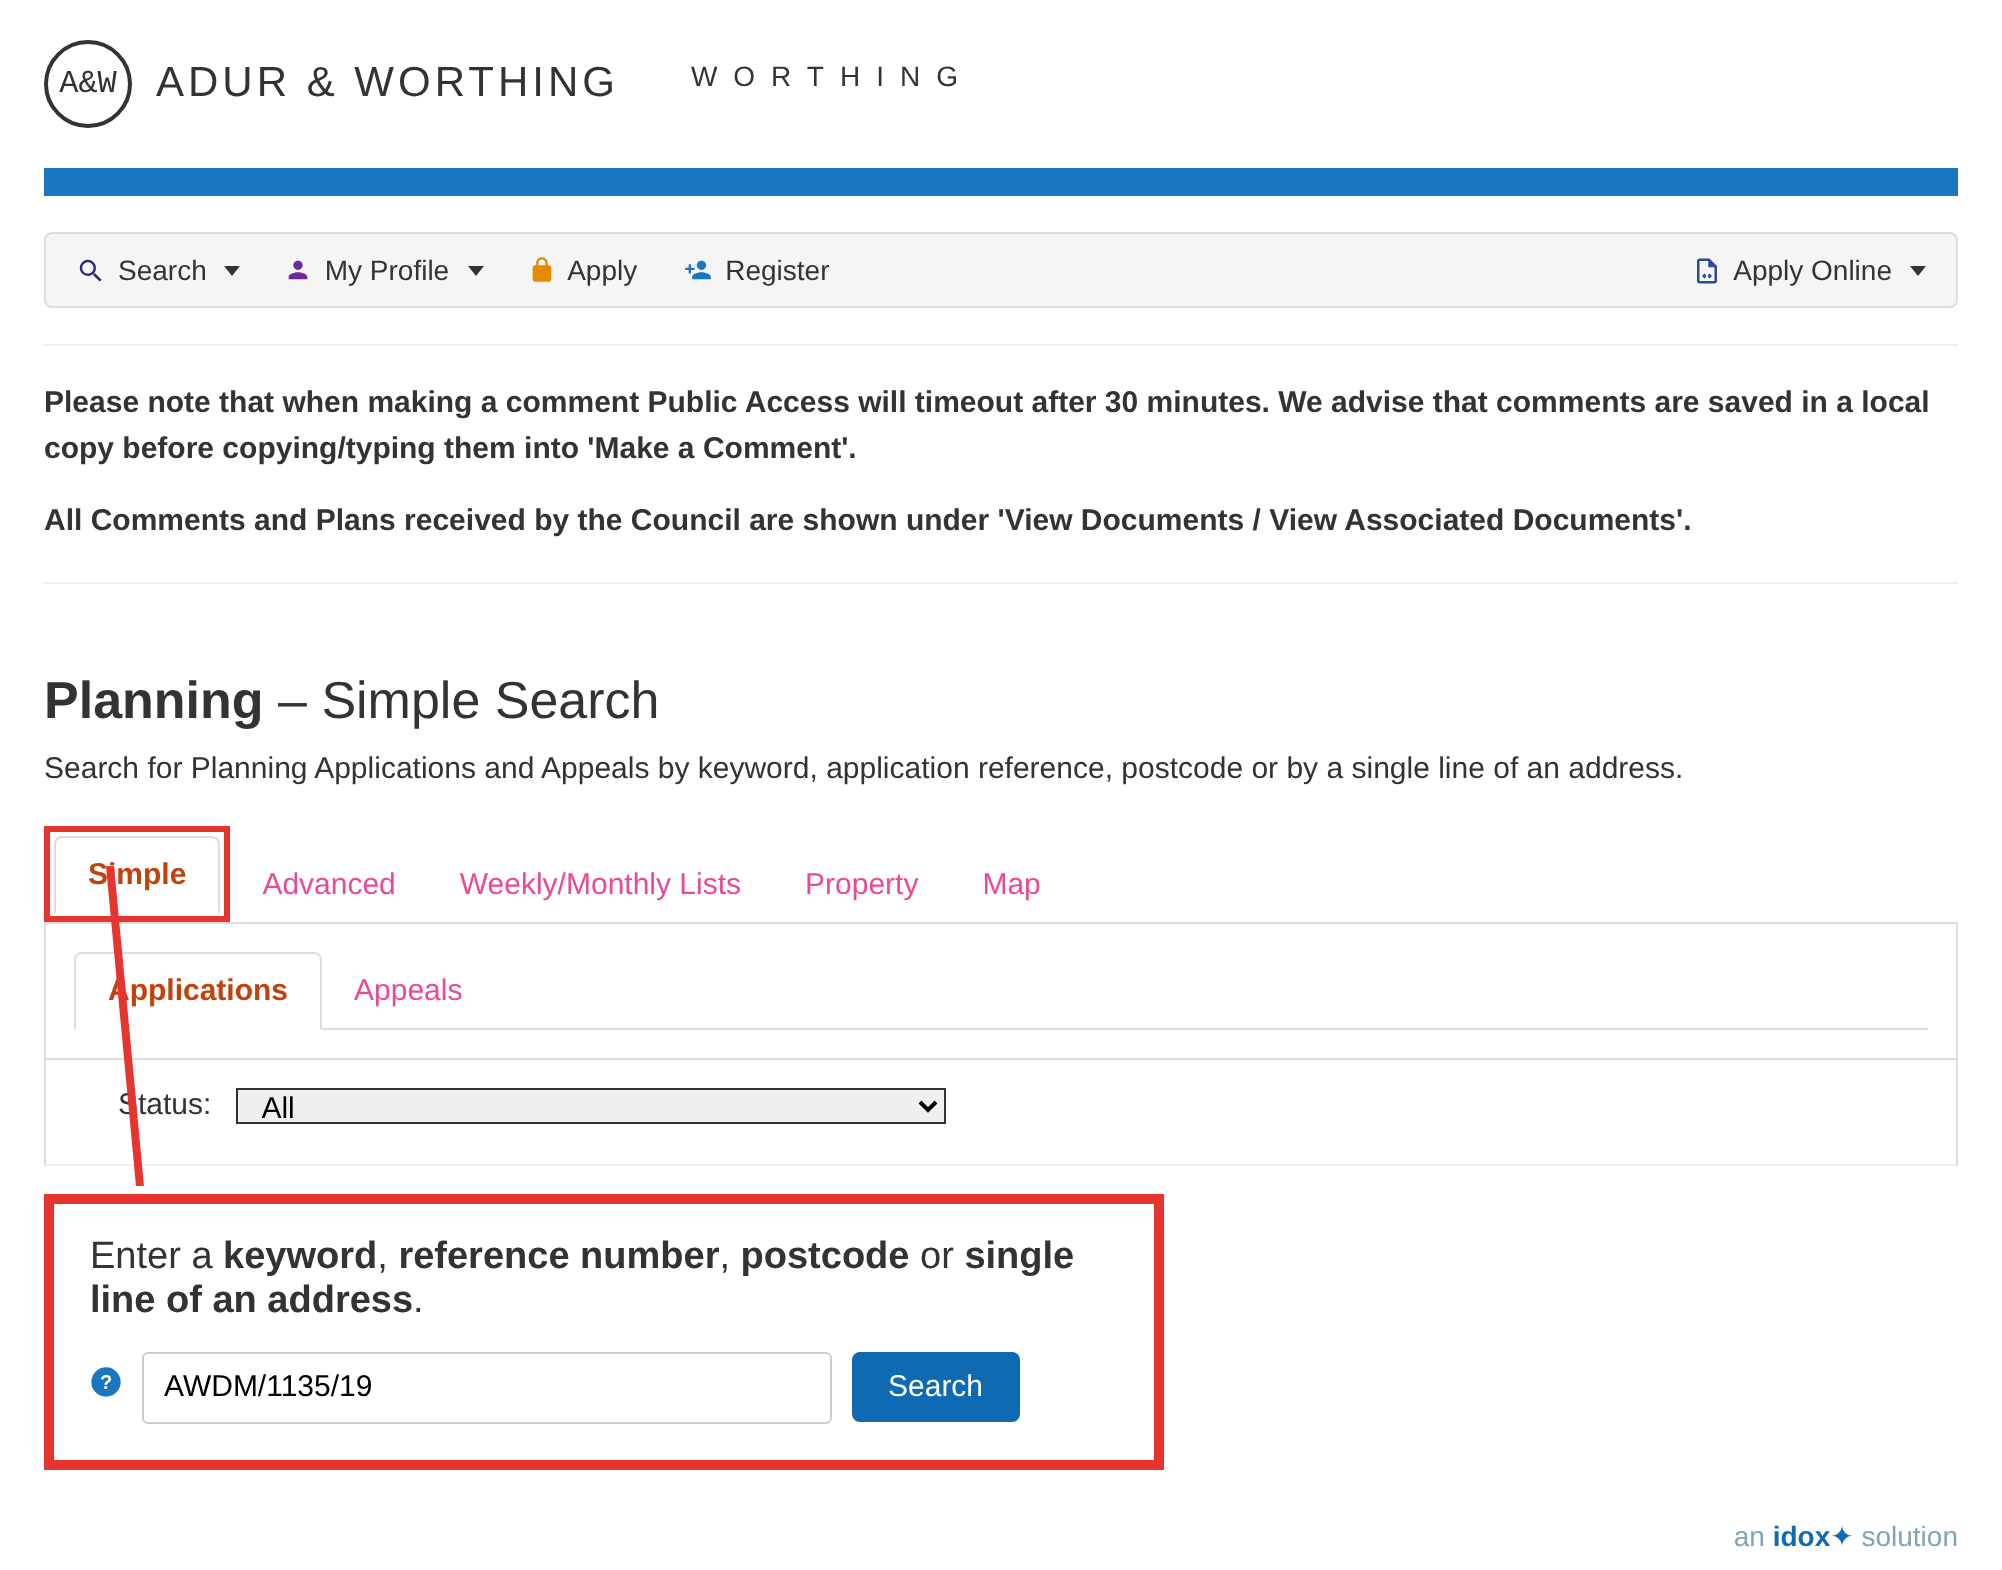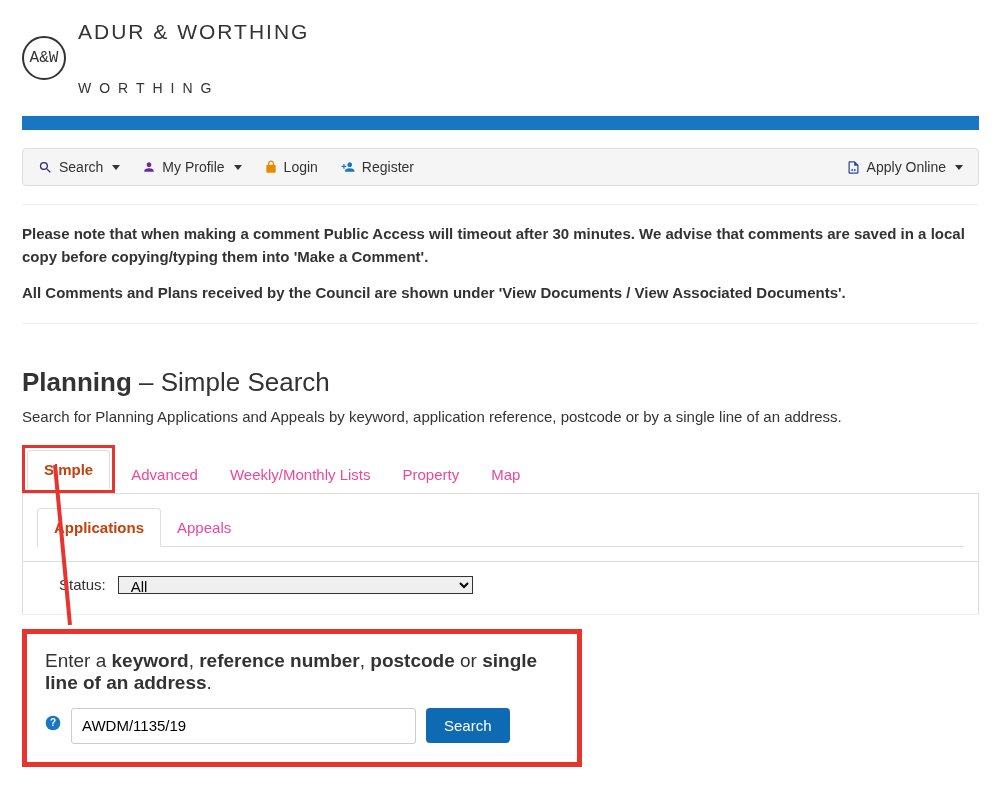--- a/index.html
+++ b/index.html
@@ -29,21 +29,21 @@
       border-radius: 50%;
       display: flex;
       align-items: center;
       justify-content: center;
       font-family: Liberation Mono, monospace;
       font-size: 16px;
       margin-right: 12px;
     }
     .logo-text-block {
       display: flex;
-      flex-direction: column;
+      flex-direction: row;
       gap: 36px;
     }
     .logo-title {
       font-size: 21px;
       letter-spacing: 2px;
       color: #333;
       font-weight: 400;
     }
     .logo-sub {
       font-size: 14px;
@@ -254,21 +254,21 @@
       <svg class="icon-svg" width="14" height="14" viewBox="0 0 24 24" style="color:#6a2a9a">
           <path d="M12 12c2.21 0 4-1.79 4-4s-1.79-4-4-4-4 1.79-4 4 1.79 4 4 4zm0 2c-2.67 0-8 1.34-8 4v2h16v-2c0-2.66-5.33-4-8-4z"></path>
         </svg>
       <span>My Profile</span>
       <span class="caret-down"></span>
     </div>
     <div class="nav-item">
       <svg class="icon-svg" width="14" height="14" viewBox="0 0 24 24" style="color:#e68a00">
           <path d="M18 8h-1V6c0-2.76-2.24-5-5-5S7 3.24 7 6v2H6c-1.1 0-2 .9-2 2v10c0 1.1.9 2 2 2h12c1.1 0 2-.9 2-2V10c0-1.1-.9-2-2-2zM9 6c0-1.66 1.34-3 3-3s3 1.34 3 3v2H9V6z"></path>
         </svg>
-      <span>Login</span>
+      <span>Apply</span>
     </div>
     <div class="nav-item">
       <svg class="icon-svg" width="16" height="14" viewBox="0 0 24 24" style="color:#1976c0">
           <path d="M15 12c2.21 0 4-1.79 4-4s-1.79-4-4-4-4 1.79-4 4 1.79 4 4 4zm-9-2V7H4v3H1v2h3v3h2v-3h3v-2H6zm9 4c-2.67 0-8 1.34-8 4v2h16v-2c0-2.66-5.33-4-8-4z"></path>
         </svg>
       <span>Register</span>
     </div>
   </div>
   <div class="nav-item">
     <svg class="icon-svg" width="15" height="15" viewBox="0 0 24 24" style="color:#2a4a9a">

